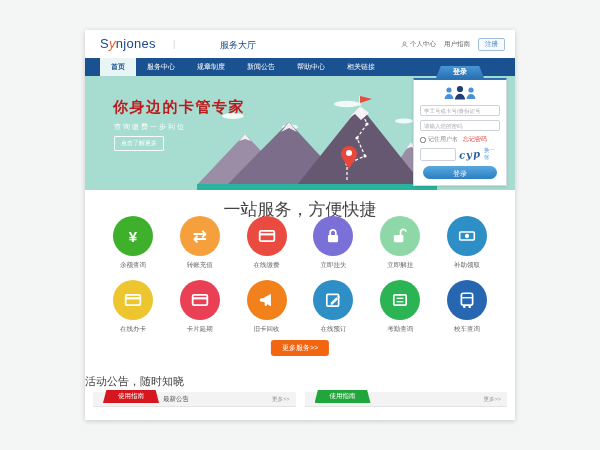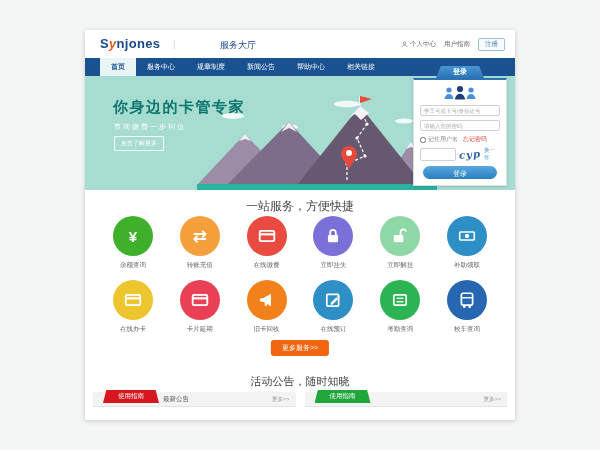--- a/index.html
+++ b/index.html
@@ -2,38 +2,38 @@
 <html><head>
 <meta charset="utf-8">
 <style>
   html,body{margin:0;padding:0;width:600px;height:450px;overflow:hidden;
     background:#f4f5f5;font-family:"Liberation Sans","DejaVu Sans",sans-serif;}
   .page{position:absolute;left:85px;top:30px;width:430px;height:390px;background:#fff;
     box-shadow:0 1px 5px rgba(0,0,0,.18);overflow:hidden;}
 
   
   .header{position:absolute;left:0;top:0;width:430px;height:28px;background:#fff;}
-  .logo{position:absolute;left:15px;top:6px;font-size:13px;font-weight:bold;color:#17498c;letter-spacing:.3px;}
+  .logo{position:absolute;left:15px;top:6px;font-size:13px;font-weight:normal;color:#17498c;letter-spacing:.3px;}
   .logo .y{color:#f05a23;font-style:italic;}
   .logo-div{position:absolute;left:88px;top:9px;font-size:9px;color:#c5d2e0;}
   .logo-suffix{position:absolute;left:97px;top:9px;font-size:9px;color:#17498c;margin-left:38px;}
   .topbar-right{position:absolute;right:10px;top:8px;display:flex;align-items:center;gap:8px;}
   .top-link{font-size:6.5px;color:#666;cursor:pointer;display:flex;align-items:center;gap:2px;}
   .register-btn{font-size:6.5px;color:#4a7fb5;border:1px solid #9fc0dd;background:#f7fbff;
     border-radius:2px;padding:1px 6px;cursor:pointer;}
 
   
   .nav{position:absolute;left:0;top:28px;width:430px;height:18px;background:#1a5291;
     display:flex;align-items:stretch;padding-left:15px;box-sizing:border-box;}
   .nav-item{font-size:7px;color:#fff;display:flex;align-items:center;padding:0 11px;cursor:pointer;}
   .nav-item.active{background:#e9f5f4;color:#1a5291;font-weight:bold;}
 
   
   .banner{position:absolute;left:0;top:46px;width:430px;height:114px;background:#a7dcd1;overflow:hidden;}
-  .hero-title{position:absolute;left:28px;top:22px;font-size:15px;font-weight:bold;color:#0f766e;letter-spacing:1.5px;}
+  .hero-title{position:absolute;left:28px;top:22px;font-size:15px;font-weight:bold;color:#b91c1c;letter-spacing:1.5px;}
   .hero-sub{position:absolute;left:29px;top:46px;font-size:7px;color:rgba(255,255,255,.95);letter-spacing:2px;}
   .hero-cta{position:absolute;left:29px;top:60px;font-size:6px;color:#fff;border:1px solid rgba(255,255,255,.9);
     padding:2px 6px;border-radius:1px;cursor:pointer;background:transparent;}
   .mountains{position:absolute;left:112px;bottom:0;}
 
   
   .login{position:absolute;right:8px;top:36px;width:94px;z-index:5;}
   .login-tab{width:48px;height:12px;margin:0 auto;background:linear-gradient(#4796d6,#2a72b4);
     clip-path:polygon(10% 0,90% 0,100% 100%,0 100%);display:flex;align-items:center;justify-content:center;
     color:#fff;font-size:7px;font-weight:bold;cursor:pointer;}
@@ -48,34 +48,34 @@
   .forgot{color:#e0473f;cursor:pointer;margin-left:3px;}
   .captcha-row{display:flex;align-items:center;gap:3px;margin-bottom:5px;}
   .captcha-input{width:30px;height:11px;border:1px solid #ccd2d8;border-radius:2px;font-size:5.5px;padding:0 2px;}
   .captcha-img{font-family:"DejaVu Serif",serif;font-style:italic;font-weight:bold;font-size:10px;
     color:#2a5fa5;transform:rotate(-4deg);letter-spacing:1px;cursor:pointer;}
   .captcha-refresh{font-size:5.5px;color:#4a90d9;cursor:pointer;}
   .login-submit{display:block;width:74px;height:13px;margin:0 auto;border:none;border-radius:7px;
     background:linear-gradient(#58a8e0,#2b7fc0);color:#fff;font-size:7px;cursor:pointer;line-height:13px;text-align:center;}
 
   
-  .svc-title{position:absolute;left:0;top:168px;width:430px;text-align:center;font-size:12px;color:#444;}
+  .svc-title{position:absolute;left:0;top:168px;width:430px;text-align:center;font-size:17px;color:#444;}
   .svc-row{position:absolute;left:0;width:430px;display:flex;justify-content:space-between;
     padding:0 22px;box-sizing:border-box;}
   .svc-row.r1{top:186px;}
   .svc-row.r2{top:250px;}
   .svc{width:52px;display:flex;flex-direction:column;align-items:center;cursor:pointer;}
   .circle{width:40px;height:40px;border-radius:50%;display:flex;align-items:center;justify-content:center;}
   .glyph{color:#fff;font-weight:bold;font-size:15px;line-height:1;}
   .svc-label{margin-top:5px;font-size:6.5px;color:#666;}
   .more-btn{position:absolute;left:50%;top:310px;transform:translateX(-50%);background:#f26511;color:#fff;
     font-size:7px;border:none;border-radius:3px;padding:3px 11px;cursor:pointer;}
 
   
-  .ann-title{position:absolute;left:0;top:344px;width:430px;text-align:center;font-size:11px;color:#444;}
+  .ann-title{position:absolute;left:0;top:344px;width:430px;text-align:left;font-size:11px;color:#444;}
   .ann-panels{position:absolute;left:0;top:362px;width:430px;display:flex;gap:9px;padding:0 8px;box-sizing:border-box;}
   .panel{flex:1;position:relative;}
   .panel-bar{height:14px;background:#f3f3f3;border-bottom:1px solid #e3e3e3;display:flex;align-items:center;position:relative;}
   .ribbon{position:absolute;left:10px;top:-2px;height:13px;min-width:48px;padding:0 4px;
     clip-path:polygon(6% 0,94% 0,100% 100%,0 100%);color:#fff;font-size:6.5px;
     display:flex;align-items:center;justify-content:center;cursor:pointer;}
   .panel-tab{margin-left:70px;font-size:6.5px;color:#555;cursor:pointer;}
   .panel-more{position:absolute;right:6px;font-size:5.5px;color:#999;cursor:pointer;}
 </style>
 </head>

